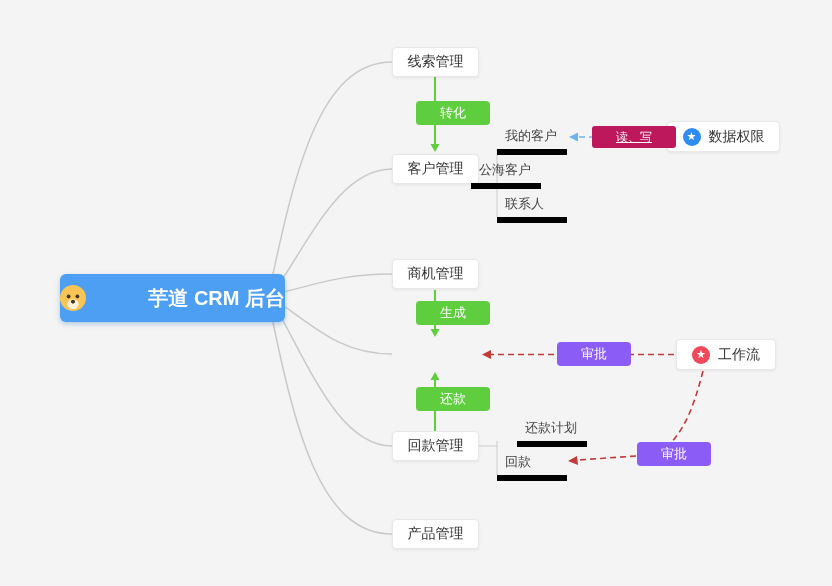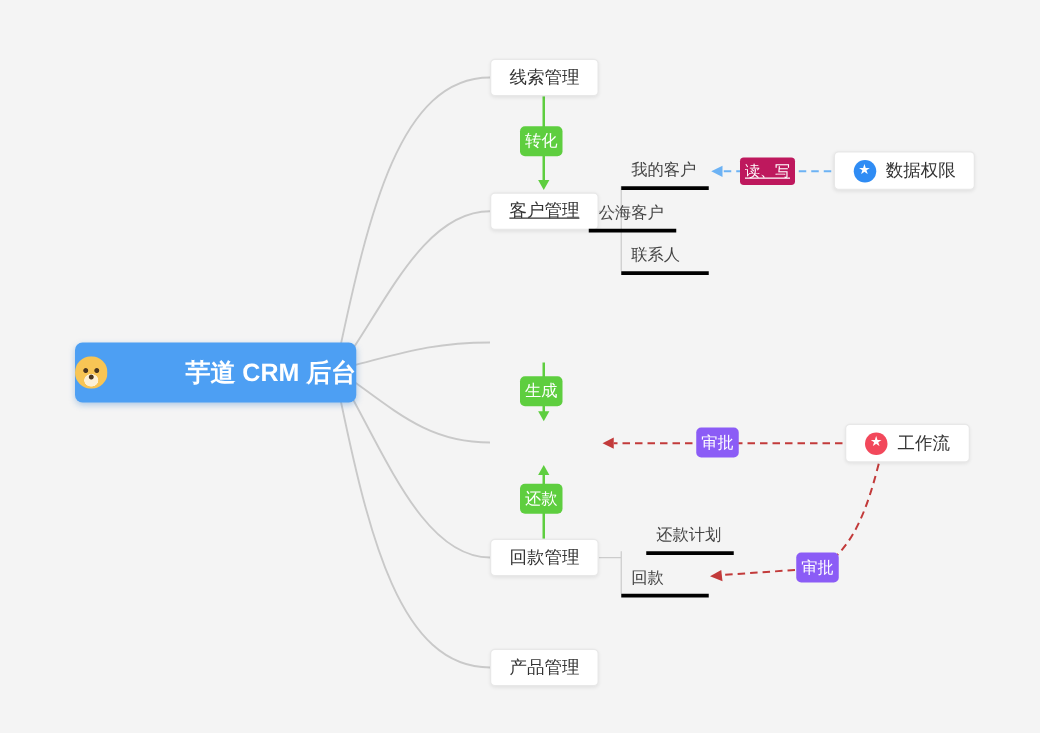--- a/index.html
+++ b/index.html
@@ -21,21 +21,21 @@
     background:#fff;
     border:1px solid #e8e8e8;
     border-radius:4px;
     box-shadow:0 1px 3px rgba(0,0,0,.07);
     display:flex;align-items:center;justify-content:center;
     font-size:14px;color:#333;
     box-sizing:border-box;
   }
   .node.main{width:87px;height:30px;}
   #node-leads{left:392px;top:47px;text-align:right;}
-  #node-customer{left:392px;top:154px;text-decoration:underline;}
+  #node-customer{left:392px;top:154px;}
   #node-opportunity{left:392px;top:259px;}
   #node-contract{left:392px;top:339px;}
   #node-receivable{left:392px;top:431px;}
   #node-product{left:392px;top:519px;}
 
   #node-data-permission{left:667px;top:121px;width:113px;height:31px;gap:8px;justify-content:center;}
   #node-workflow{left:676px;top:339px;width:100px;height:31px;gap:8px;justify-content:center;}
 
   
   .central{
@@ -70,38 +70,38 @@
     width:18px;height:18px;border-radius:50%;
     display:flex;align-items:center;justify-content:center;
     color:#fff;font-size:11px;line-height:1;flex:0 0 auto;
   }
   .star-blue{background:#2f8cf4;}
   .star-red{background:#f2485b;}
 
   
   .badge{
     position:absolute;color:#fff;border-radius:4px;
-    padding:4px 4px;font-size:13px;line-height:1.2;white-space:nowrap;
+    padding:4px 24px;font-size:13px;line-height:1.2;white-space:nowrap;
   }
   .badge.green{background:#5ece3f;}
   .badge.blue{background:#be185d;font-size:12px;border-radius:3px;text-decoration:underline;}
   .badge.red{background:#8b5cf6;}
   #badge-convert{left:416px;top:101px;}
   #badge-generate{left:416px;top:301px;}
   #badge-repay{left:416px;top:387px;}
   #badge-readwrite{left:592px;top:126px;}
   #badge-approve-contract{left:557px;top:342px;}
   #badge-approve-receivable{left:637px;top:442px;}
 
   
   .sub-label{
     position:absolute;
     font-size:13px;color:#444;line-height:16px;
     width:56px;padding:0 6px 5px 8px;
-    border-bottom:3px solid #000000;
+    border-bottom:6px solid #000000;
     white-space:nowrap;
   }
   #sub-my{left:497px;top:128px;}
   #sub-public{left:471px;top:162px;}
   #sub-contacts{left:497px;top:196px;}
   #sub-plan{left:497px;top:420px;margin-left:20px;}
   #sub-repay{left:497px;top:454px;}
 </style>
 </head>
 <body>
@@ -158,20 +158,23 @@
     <span class="dog-icon"></span>
     <span>芋道 CRM 后台</span>
   </div>
 
   <div class="node main" id="node-leads">
     <span>线索管理</span>
   </div>
   <div class="node main" id="node-customer">
     <span>客户管理</span>
   </div>
+  <div class="node main" id="node-opportunity">
+    <span>商机管理</span>
+  </div>
   <div class="node main" id="node-receivable">
     <span>回款管理</span>
   </div>
   <div class="node main" id="node-product">
     <span>产品管理</span>
   </div>
 
   <div class="node" id="node-data-permission">
     <span class="star-icon star-blue">★</span>
     <span>数据权限</span>

